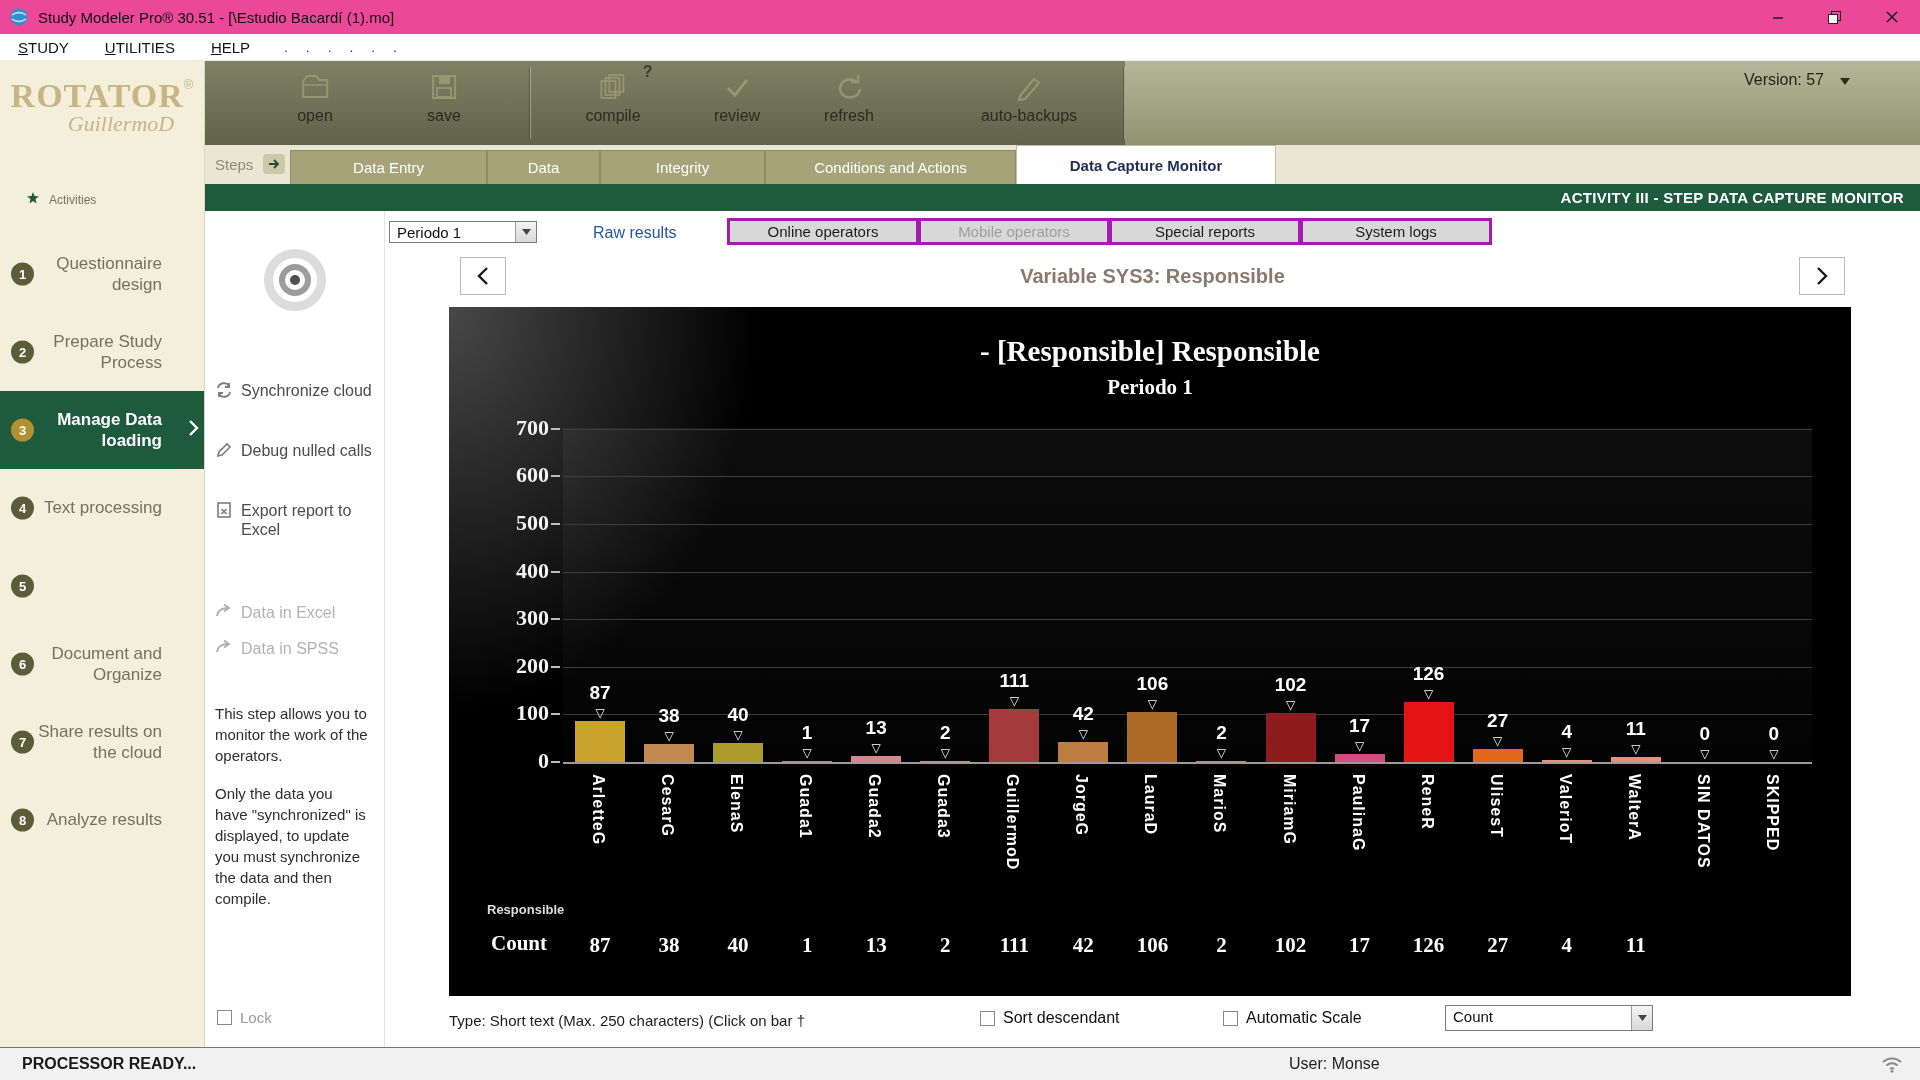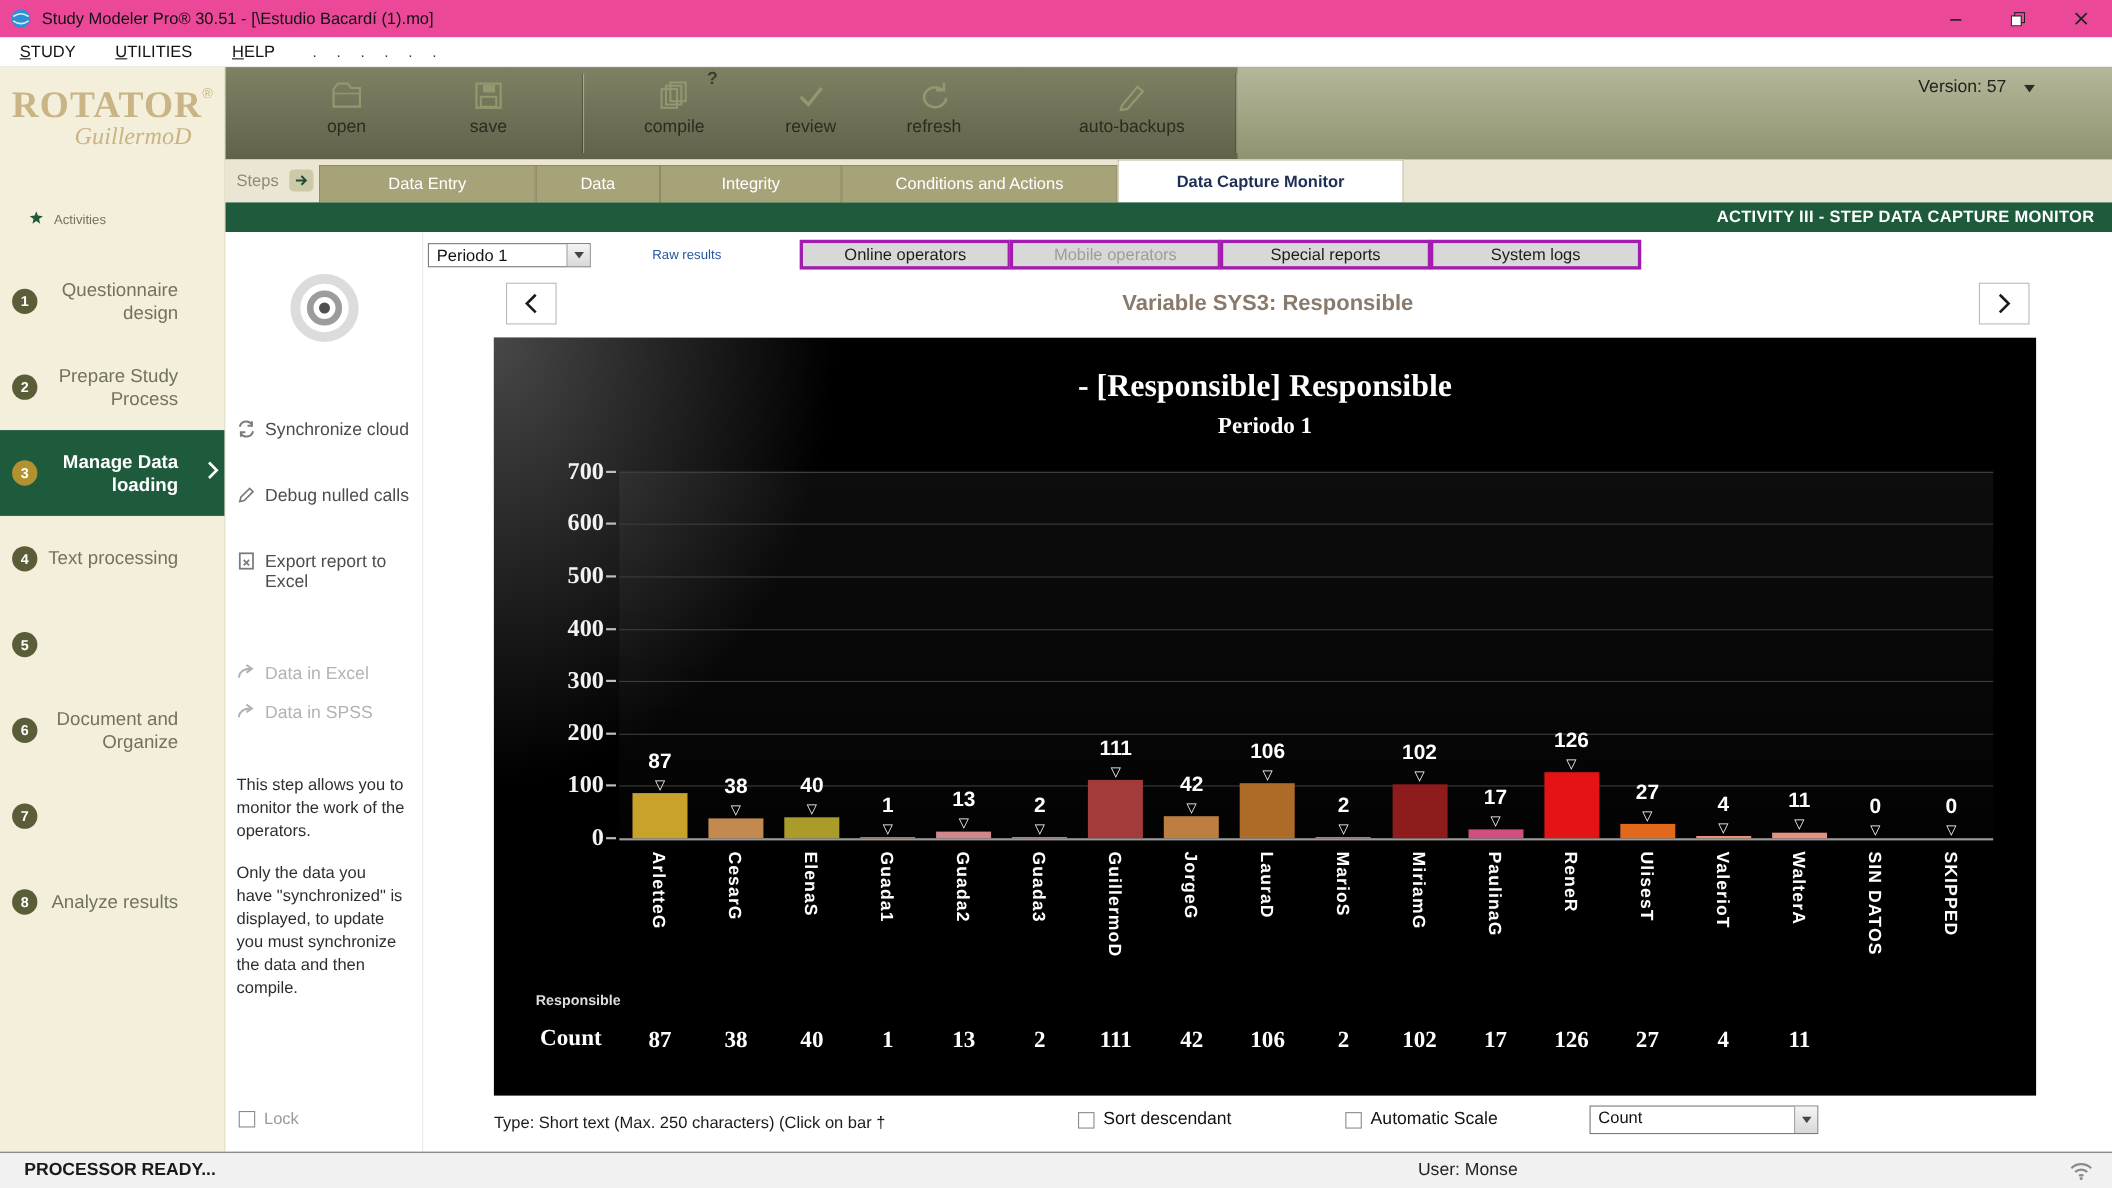--- a/index.html
+++ b/index.html
@@ -70,21 +70,21 @@
   .tool-note { position:absolute; left:10px; width:154px; font-size:15px; color:#2e2e2e; line-height:1.4; }
   .lock { position:absolute; left:12px; top:798px; display:flex; align-items:center; gap:8px; font-size:15px; color:#9a9a9a; }
   .cbbox { width:15px; height:15px; background:#fff; border:1px solid #8a8a8a; }
 
   
   .main { position:absolute; left:180px; top:150px; width:1535px; height:836px; background:#fff; }
   .dd { border:1px solid #7a7a7a; background:#fff; display:flex; align-items:stretch; }
   .dd .val { flex:1; font-size:15px; padding:2px 7px; color:#111; white-space:nowrap; overflow:hidden; }
   .dd .dd-btn { width:21px; background:linear-gradient(#f4f4f4,#d8d8d8); border-left:1px solid #9f9f9f; display:flex; align-items:center; justify-content:center; }
   .period-dd { position:absolute; left:4px; top:10px; width:148px; height:22px; }
-  .raw { position:absolute; left:208px; top:13px; font-size:12px; color:#2456a4; cursor:default; }
+  .raw { position:absolute; left:208px; top:13px; font-size:16px; color:#2456a4; cursor:default; }
   .opbtns { position:absolute; left:343px; top:7px; display:flex; }
   .opbtn { width:192px; height:27px; background:#d8d8d8; border:3px solid #a21caf; margin-left:-1px; font-size:15px; color:#1c1c1c; display:flex; align-items:center; justify-content:center; cursor:default; }
   .opbtn.disabled { color:#9d9d9d; }
   .navbtn { position:absolute; width:46px; height:38px; background:#fff; border:1px solid #b9b9b9; display:flex; align-items:center; justify-content:center; cursor:default; }
   .nav-left { left:75px; top:46px; } .nav-right { left:1414px; top:46px; }
   .vartitle { position:absolute; left:200px; right:200px; top:54px; text-align:center; font-size:20px; font-weight:bold; color:#8a7a6c; }
 
   
   .chart { position:absolute; left:64px; top:96px; width:1402px; height:689px; background-color:#000;
            background-image:radial-gradient(ellipse 430px 560px at 0% 0%, #484848, rgba(0,0,0,0) 72%); overflow:hidden; }
@@ -192,20 +192,21 @@
       </div>
       <div class="step">
         <span class="step-num">5</span>
       </div>
       <div class="step">
         <span class="step-num">6</span>
         <span class="step-label">Document and Organize</span>
       </div>
       <div class="step">
         <span class="step-num">7</span>
+        <span class="step-label">Share results on the cloud</span>
       </div>
       <div class="step">
         <span class="step-num">8</span>
         <span class="step-label">Analyze results</span>
       </div>
     </div>
   </div>
 
   <div class="rightcol">
 

